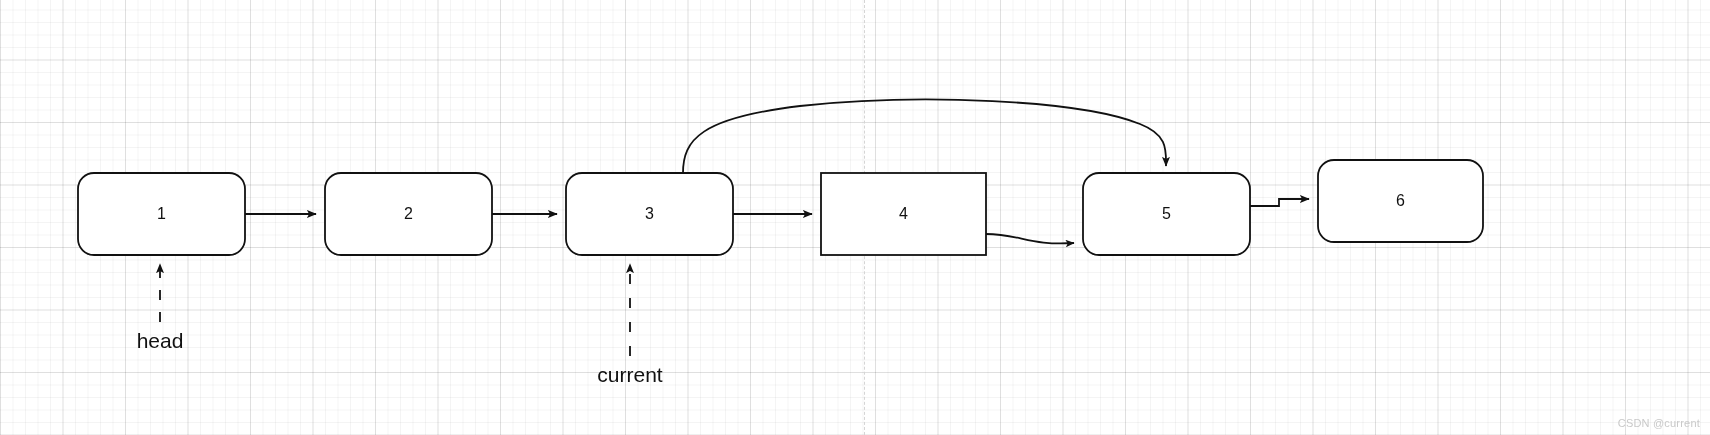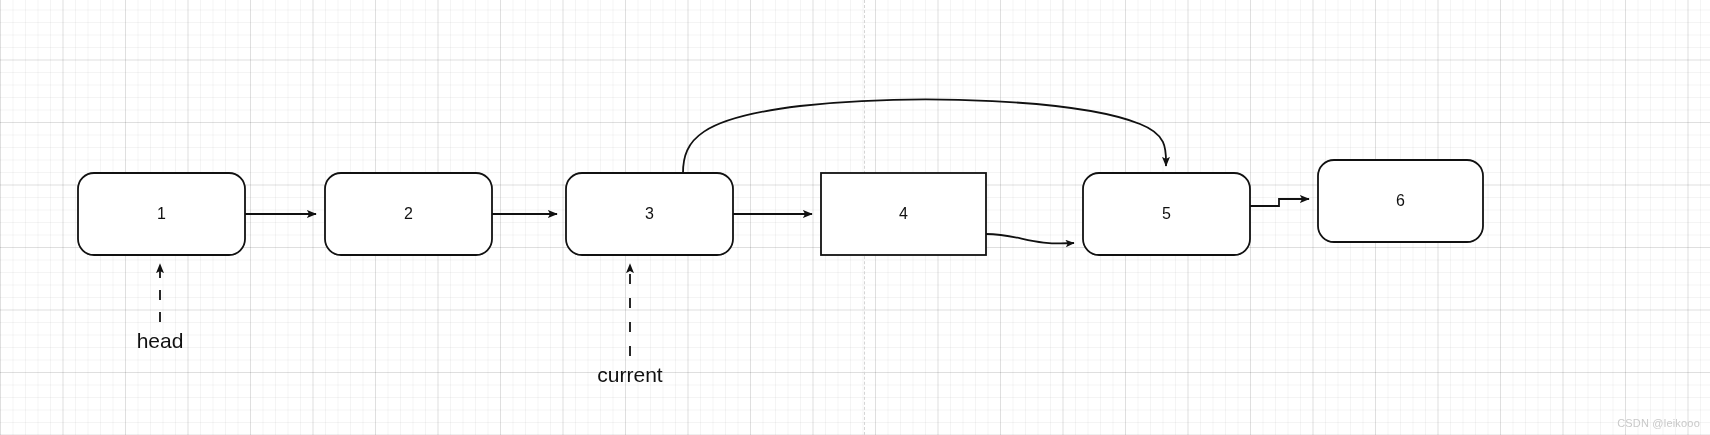--- a/index.html
+++ b/index.html
@@ -114,14 +114,14 @@
       <path d="M160,322 L160,264" fill="none" stroke="#111111" stroke-width="1.8" stroke-dasharray="10 12" marker-end="url(#arrowhead)"></path>
       <text class="ptr-label" x="160" y="348">head</text>
     </g>
 
     <g>
       <path d="M630,356 L630,264" fill="none" stroke="#111111" stroke-width="1.8" stroke-dasharray="10 14" marker-end="url(#arrowhead)"></path>
       <text class="ptr-label" x="630" y="382">current</text>
     </g>
   </svg>
 
-  <div class="watermark">CSDN @leikooo</div>
+  <div class="watermark">CSDN @current</div>
 </div>
 
 </body></html>

